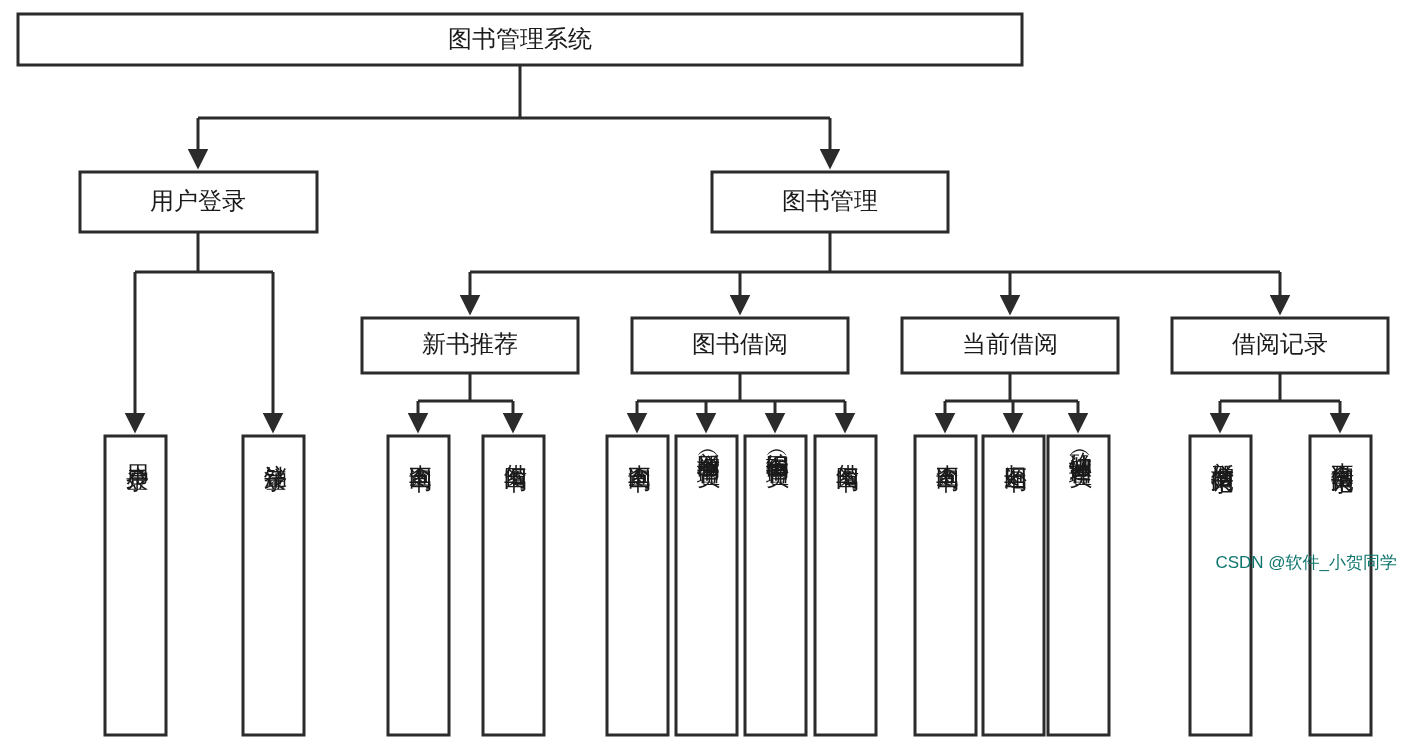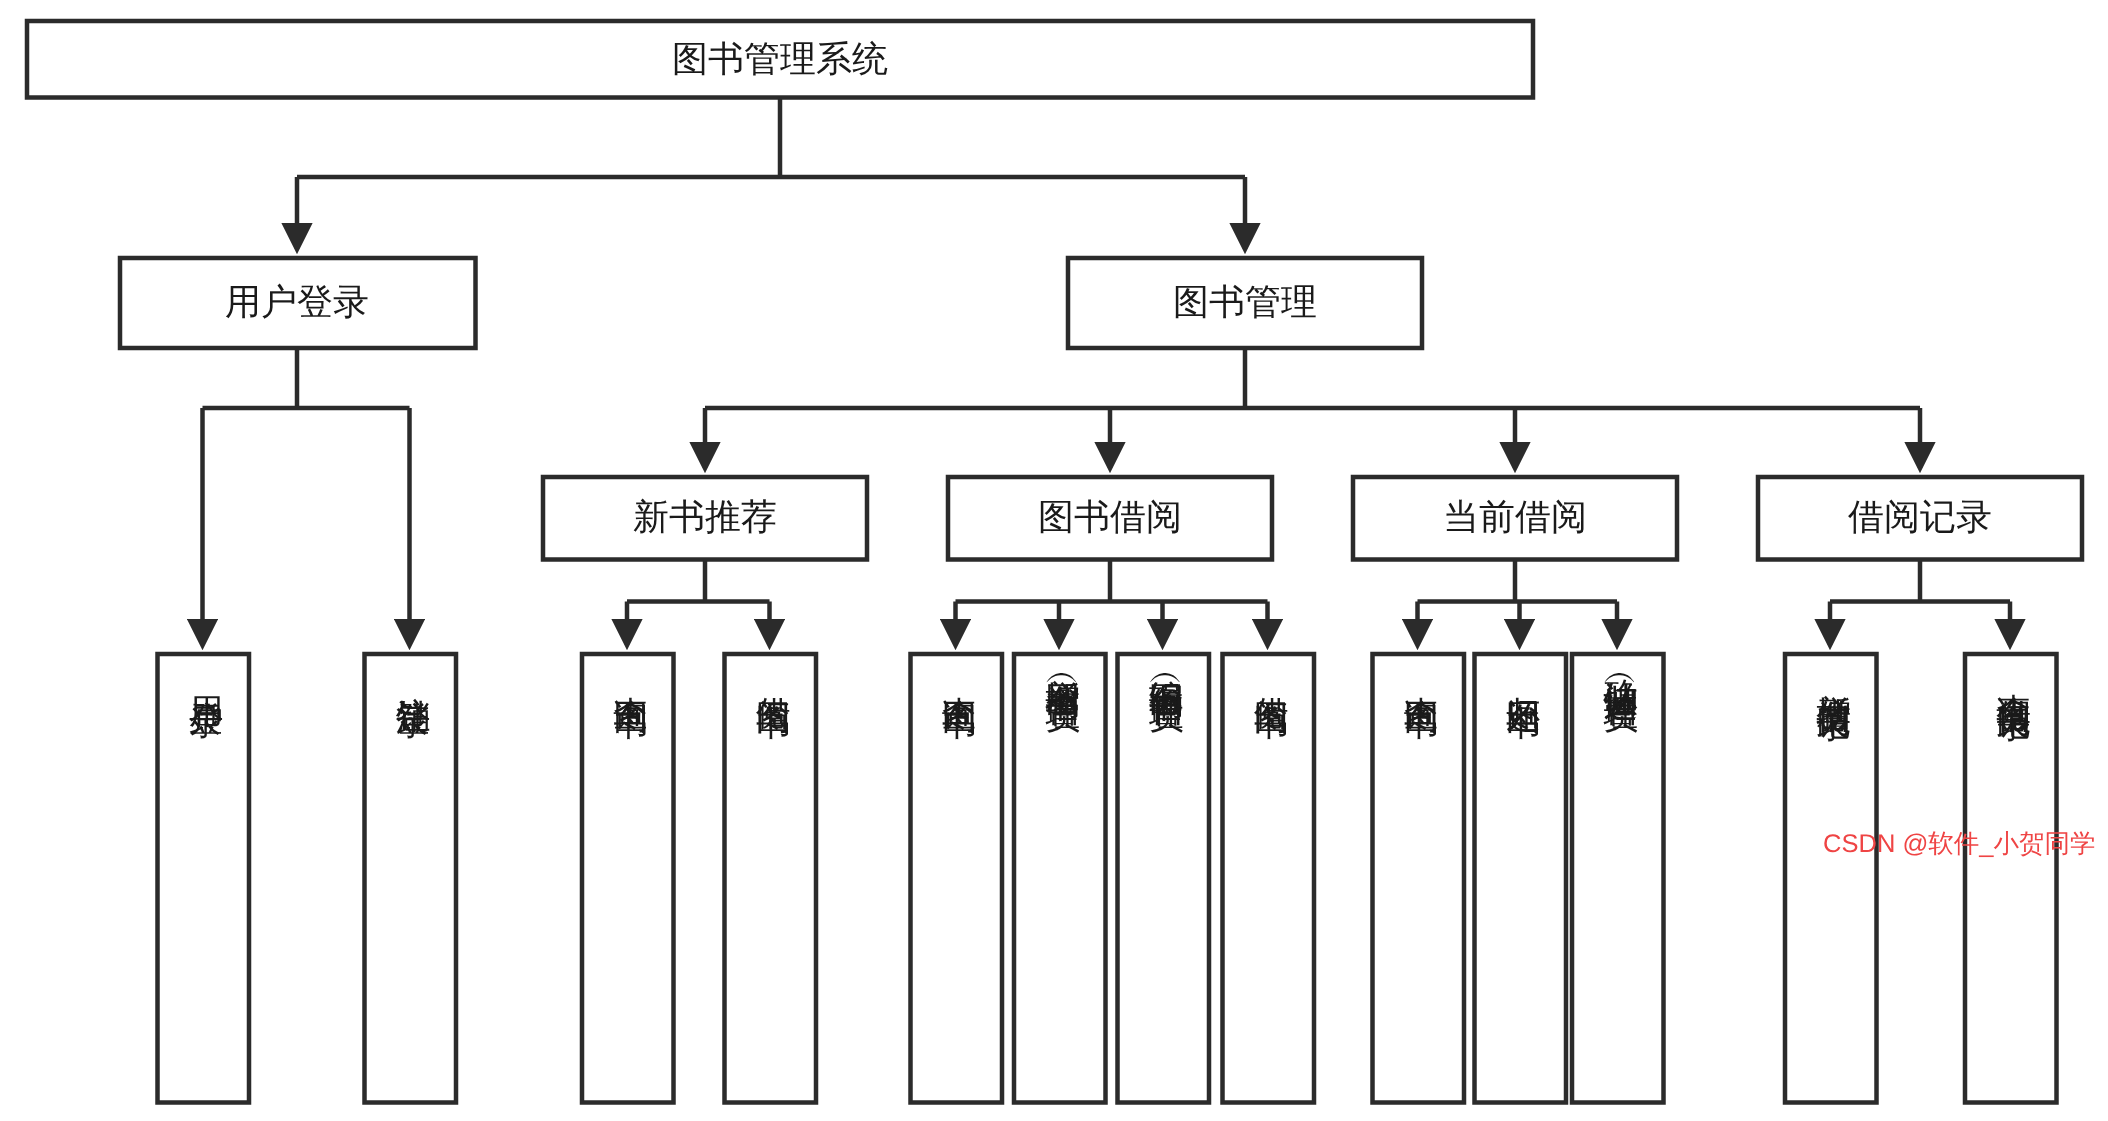--- a/index.html
+++ b/index.html
@@ -52,21 +52,21 @@
     writing-mode: vertical-rl;
     text-orientation: upright;
     letter-spacing: 2px;
   }
   .watermark {
     position: absolute;
     right: 8px;
     bottom: 6px;
     font-family: "Liberation Sans", "DejaVu Sans", sans-serif;
     font-size: 17px;
-    color: #ef4444;
+    color: #0f766e;
     white-space: nowrap;
     pointer-events: none;
   }
 </style>
 </head>
 <body>
 
 <div id="diagram-root">
 
   <svg class="diagram-canvas" viewBox="0 0 1405 747" xmlns="http://www.w3.org/2000/svg">

